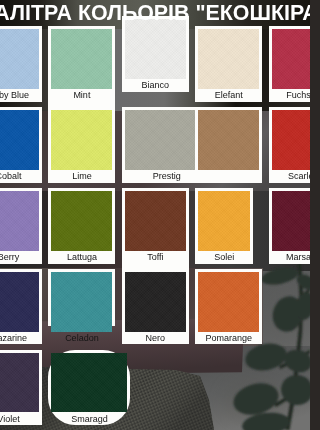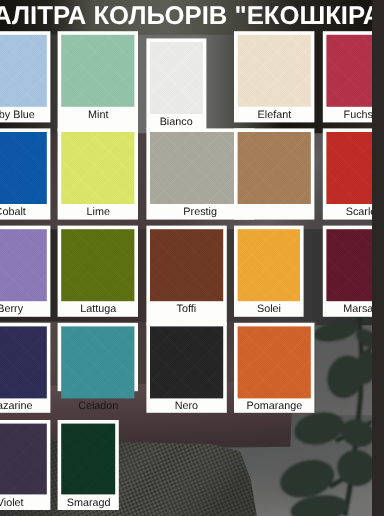--- a/index.html
+++ b/index.html
@@ -133,21 +133,21 @@
           <div class="grain"></div>
         </div>
         <div class="lbl">Baby Blue</div>
       </div>
       <div class="card" style="left: 48.4px; top: 26.4px; width: 67px; height: 84px;">
         <div class="sw" style="background: rgb(147, 197, 169);">
           <div class="grain"></div>
         </div>
         <div class="lbl">Mint</div>
       </div>
-      <div class="card" style="left: 121.8px; top: 32px; width: 50px; height: 75.5px;">
+      <div class="card" style="left: 121.8px; top: 16px; width: 67px; height: 75.5px;">
         <div class="sw" style="background: rgb(237, 237, 235);">
           <div class="grain"></div>
         </div>
         <div class="lbl">Bianco</div>
       </div>
       <div class="card" style="left: 195.2px; top: 26.4px; width: 67px; height: 75.5px;">
         <div class="sw" style="background: rgb(239, 227, 206);">
           <div class="grain"></div>
         </div>
         <div class="lbl">Elefant</div>
@@ -240,21 +240,21 @@
           <div class="grain"></div>
         </div>
         <div class="lbl">Pomarange</div>
       </div>
       <div class="card" style="left: -25px; top: 349.6px; width: 67px; height: 75.5px;">
         <div class="sw" style="background: rgb(58, 48, 72);">
           <div class="grain"></div>
         </div>
         <div class="lbl">Violet</div>
       </div>
-      <div class="card" style="left: 48.4px; top: 349.6px; width: 51px; height: 75.5px;">
+      <div class="card" style="left: 48.4px; top: 349.6px; width: 82px; height: 75.5px; border-radius: 27px;">
         <div class="sw" style="background: rgb(13, 53, 32);">
           <div class="grain"></div>
         </div>
         <div class="lbl">Smaragd</div>
       </div>
     </div>
   <div id="title">ПАЛІТРА КОЛЬОРІВ "ЕКОШКІРА"</div>
 </div>
 
 </body></html>

